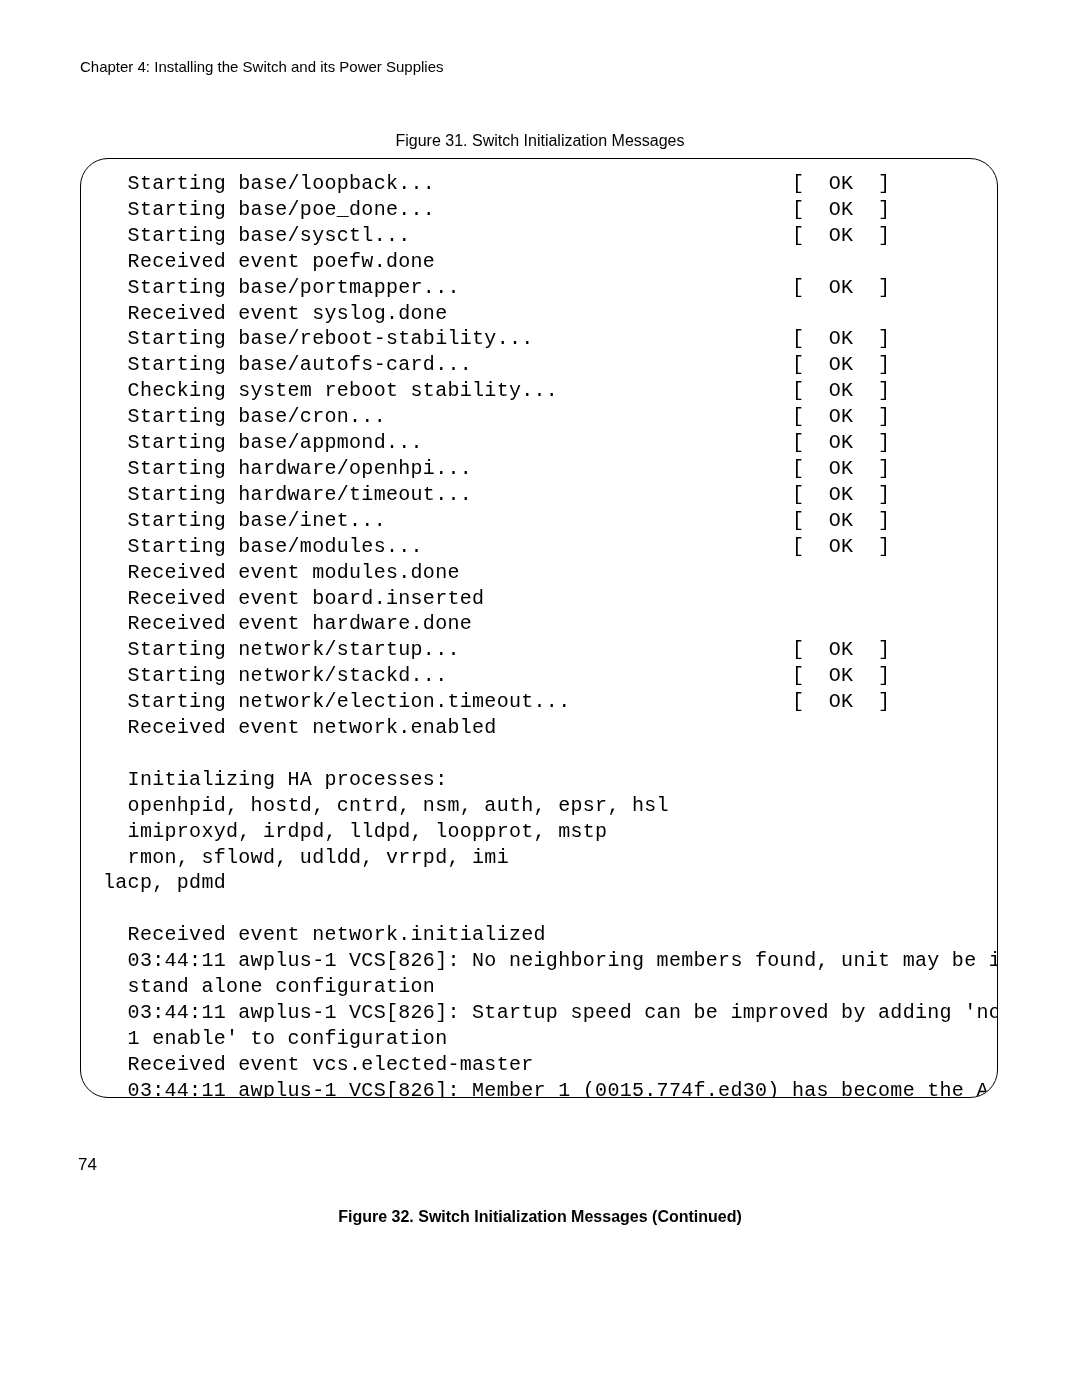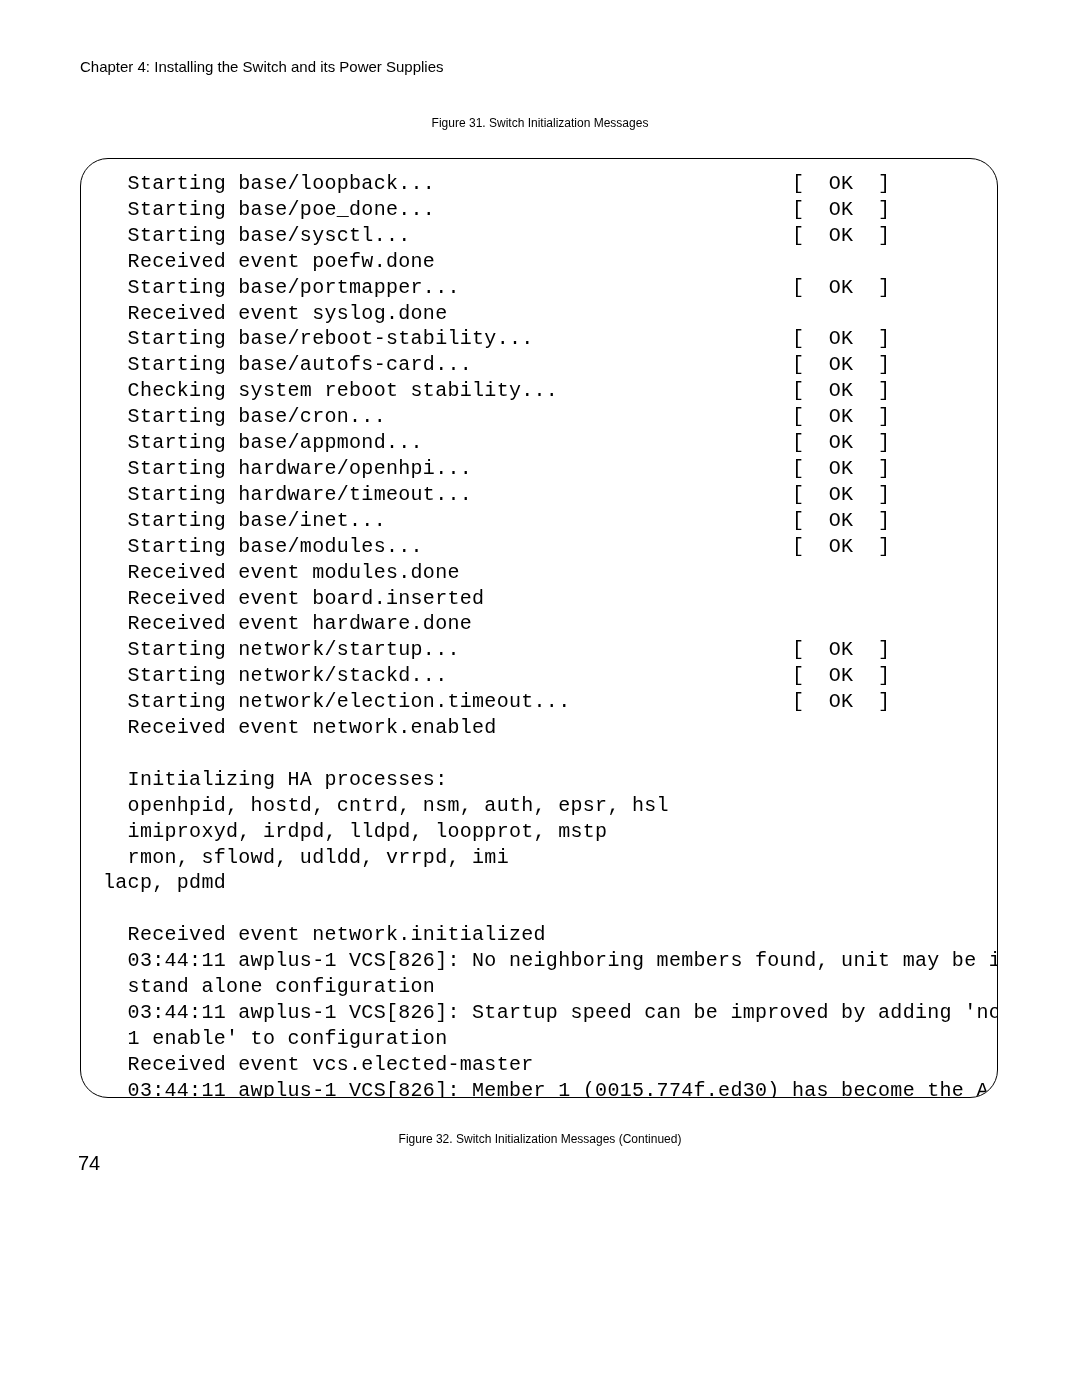--- a/index.html
+++ b/index.html
@@ -17,35 +17,36 @@
   }
   .chapter-header {
     position: absolute;
     top: 58px;
     left: 80px;
     font-size: 15px;
     color: #000;
   }
   .fig-caption {
     text-align: center;
-    font-size: 12px;
+    font-size: 16px;
     color: #000;
-    margin: 0;
+    margin: 16px;
   }
   .fig-caption-top {
     position: absolute;
     top: 116px;
     left: 0;
     right: 0;
   }
   .fig-caption-bottom {
     position: absolute;
-    top: 1132px;
+    top: 1192px;
     left: 0;
     right: 0;
+    font-weight: bold;
   }
   .console-box {
     position: absolute;
     top: 158px;
     left: 80px;
     width: 918px;
     height: 940px;
     border: 1.5px solid #000;
     border-radius: 28px;
     box-sizing: border-box;
@@ -54,21 +55,21 @@
     font-size: 20px;
     line-height: 25.9px;
     letter-spacing: 0.3px;
     white-space: pre;
     overflow: hidden;
   }
   .page-num {
     position: absolute;
     left: 78px;
     bottom: 44px;
-    font-size: 20px;
+    font-size: 17px;
     color: #000;
   }
 </style>
 </head>
 <body>
 
 <div class="page">
 
   <div class="chapter-header">Chapter 4: Installing the Switch and its Power Supplies</div>
 

